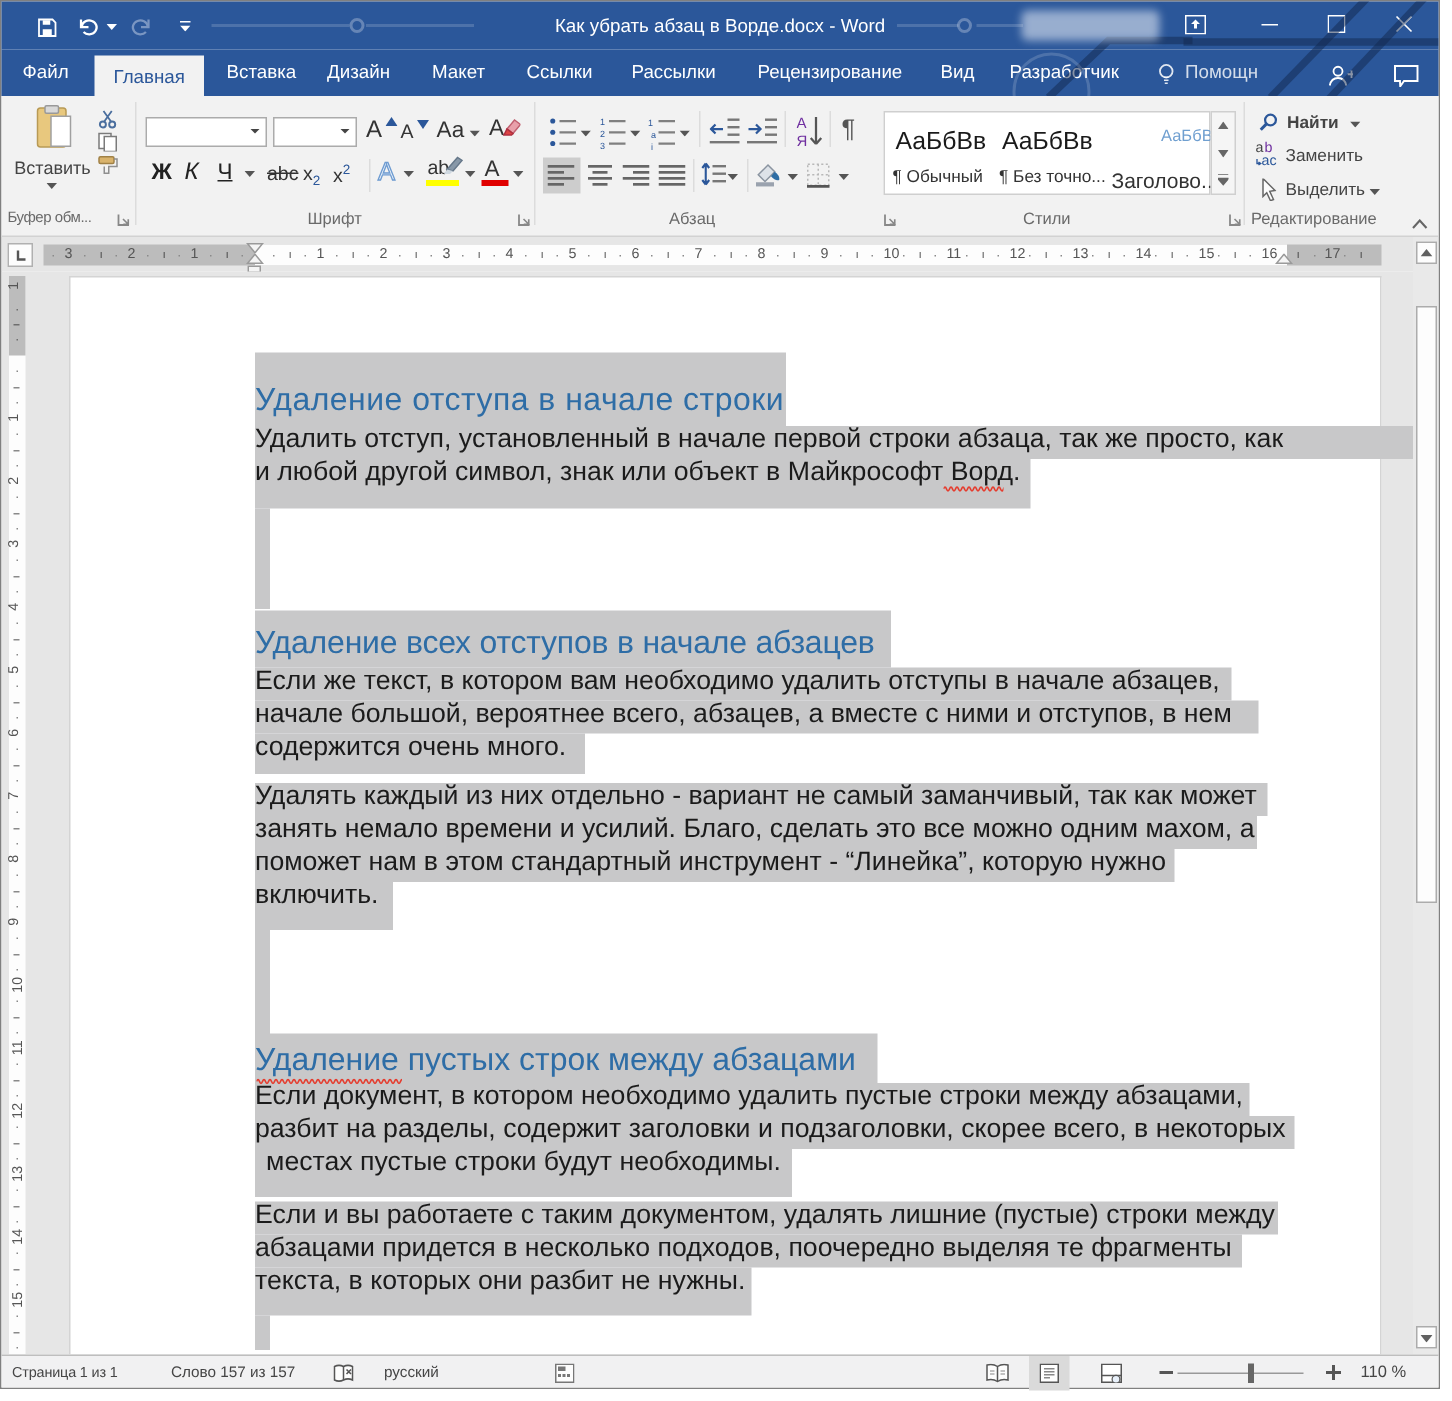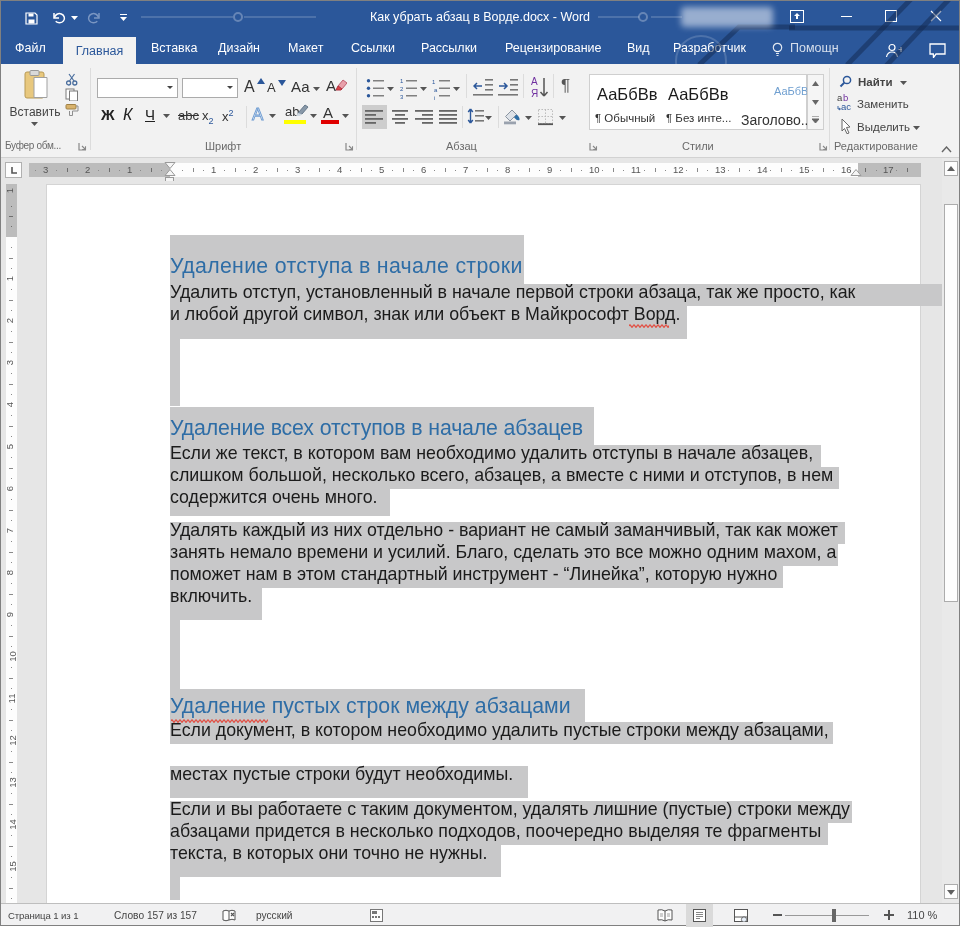--- a/index.html
+++ b/index.html
@@ -319,21 +319,21 @@
       </svg>
       <div class="glabel" style="left:445px;">Абзац</div>
       <svg class="abs" style="left:588px;top:78px;" width="9" height="9" viewBox="0 0 9 9">
         <path d="M1 1 h-0 v7 h7" fill="none" stroke="#888" stroke-width="1.2"></path>
         <path d="M4 4 L7.5 7.5 M7.5 4.2 v3.3 h-3.3" fill="none" stroke="#888" stroke-width="1.1"></path>
       </svg>
       <div class="abs" style="left:588px;top:10px;width:218px;height:56px;background:#fff;border:1px solid #cfcfcf;"></div>
       <div class="abs" style="left:596px;top:21px;font-size:16.5px;color:#1a1a1a;">АаБбВв</div>
       <div class="abs" style="left:594px;top:48px;font-size:11.5px;color:#333;">¶ Обычный</div>
       <div class="abs" style="left:667px;top:21px;font-size:16.5px;color:#1a1a1a;">АаБбВв</div>
-      <div class="abs" style="left:665px;top:48px;font-size:11.5px;color:#333;">¶ Без инте...</div>
+      <div class="abs" style="left:665px;top:48px;font-size:11.5px;color:#333;">¶ Без точно...</div>
       <div class="abs" style="left:741px;top:21px;font-size:11px;color:#6f9fd0;margin-left:32px;">АаБбВı</div>
       <div class="abs" style="left:740px;top:48px;font-size:14px;color:#333;">Заголово...</div>
       <div class="abs" style="left:806px;top:10px;width:17px;height:56px;background:#f5f5f5;border:1px solid #cfcfcf;"></div>
       <svg class="abs" style="left:811px;top:17px;" width="7" height="5" viewBox="0 0 7 5">
         <path d="M0 5 L3.5 0 L7 5 z" fill="#666"></path>
       </svg>
       <svg class="abs" style="left:811px;top:36px;" width="7" height="5" viewBox="0 0 7 5">
         <path d="M0 0 L7 0 L3.5 5 z" fill="#666"></path>
       </svg>
       <svg class="abs" style="left:811px;top:52px;" width="7" height="8" viewBox="0 0 7 8">
@@ -544,32 +544,33 @@
         <div class="vdot" style="top:714px;"></div>
         <div class="vdotd" style="top:42px;"></div>
         <div class="vtickd" style="top:32px;"></div>
         <div class="vdotd" style="top:22px;"></div>
       </div>
     <div class="line hd" style="left:169px;top:54px;width:354px;height:49px;padding-top:21px;"><span style="letter-spacing:0.33px">Удаление отступа в начале строки</span></div>
       <div class="line bl" style="left:169px;top:103px;width:828px;height:22px;">Удалить отступ, установленный в начале первой строки абзаца, так же просто, как</div>
       <div class="line bl" style="left:169px;top:125px;width:517px;height:33px;">и любой другой символ, знак или объект в Майкрософт <span id="sq1">Ворд</span>.</div>
       <div class="line hd" style="left:169px;top:226px;width:424px;height:38px;padding-top:11px;"><span style="letter-spacing:-0.13px">Удаление всех отступов в начале абзацев</span></div>
       <div class="line bl" style="left:169px;top:264px;width:651px;height:22px;">Если же текст, в котором вам необходимо удалить отступы в начале абзацев,</div>
-      <div class="line bl" style="left:169px;top:286px;width:669px;height:22px;">слишком большой, несколько всего, абзацев, а вместе с ними и отступов, в нем</div>
+      <div class="line bl" style="left:169px;top:286px;width:669px;height:22px;">начале большой, вероятнее всего, абзацев, а вместе с ними и отступов, в нем</div>
       <div class="line bl" style="left:169px;top:308px;width:220px;height:27px;">содержится очень много.</div>
       <div class="line bl" style="left:169px;top:341px;width:675px;height:22px;">Удалять каждый из них отдельно - вариант не самый заманчивый, так как может</div>
       <div class="line bl" style="left:169px;top:363px;width:668px;height:22px;">занять немало времени и усилий. Благо, сделать это все можно одним махом, а</div>
       <div class="line bl" style="left:169px;top:385px;width:613px;height:22px;">поможет нам в этом стандартный инструмент - “Линейка”, которую нужно</div>
       <div class="line bl" style="left:169px;top:407px;width:92px;height:32px;">включить.</div>
       <div class="line hd" style="left:169px;top:508px;width:415px;height:33px;padding-top:7px;"><span id="sq2">Удаление</span> пустых строк между абзацами</div>
       <div class="line bl" style="left:169px;top:541px;width:663px;height:22px;">Если документ, в котором необходимо удалить пустые строки между абзацами,</div>
-      <div class="line bl" style="left:169px;top:585px;width:358px;height:32px;">местах пустые строки будут необходимы.</div>
+      <div class="line bl" style="left:169px;top:563px;width:693px;height:22px;">разбит на разделы, содержит заголовки и подзаголовки, скорее всего, в некоторых</div>
+      <div class="line bl" style="left:169px;top:585px;width:358px;height:32px;text-align:center;">местах пустые строки будут необходимы.</div>
       <div class="line bl" style="left:169px;top:620px;width:682px;height:22px;">Если и вы работаете с таким документом, удалять лишние (пустые) строки между</div>
       <div class="line bl" style="left:169px;top:642px;width:658px;height:22px;">абзацами придется в несколько подходов, поочередно выделяя те фрагменты</div>
-      <div class="line bl" style="left:169px;top:664px;width:331px;height:32px;">текста, в которых они точно не нужны.</div>
+      <div class="line bl" style="left:169px;top:664px;width:331px;height:32px;">текста, в которых они разбит не нужны.</div>
       <div class="abs" style="left:169px;top:158px;width:10px;height:67px;background:#c8c8c9;"></div>
       <div class="abs" style="left:169px;top:439px;width:10px;height:70px;background:#c8c8c9;"></div>
       <div class="abs" style="left:169px;top:696px;width:10px;height:23px;background:#c8c8c9;"></div>
       <svg class="abs" style="left:628px;top:141.5px;" width="40" height="5" viewBox="0 0 40 5">
         <path d="M0 3 q1 -2.6 2 0 t2 0 q1 -2.6 2 0 t2 0 q1 -2.6 2 0 t2 0 q1 -2.6 2 0 t2 0 q1 -2.6 2 0 t2 0 q1 -2.6 2 0 t2 0 q1 -2.6 2 0 t2 0 q1 -2.6 2 0 t2 0 q1 -2.6 2 0 t2 0 q1 -2.6 2 0 t2 0 q1 -2.6 2 0 t2 0" fill="none" stroke="#e53c2e" stroke-width="1.1"></path>
       </svg>
       <svg class="abs" style="left:170px;top:536.5px;" width="97" height="5" viewBox="0 0 97 5">
         <path d="M0 3 q1 -2.6 2 0 t2 0 q1 -2.6 2 0 t2 0 q1 -2.6 2 0 t2 0 q1 -2.6 2 0 t2 0 q1 -2.6 2 0 t2 0 q1 -2.6 2 0 t2 0 q1 -2.6 2 0 t2 0 q1 -2.6 2 0 t2 0 q1 -2.6 2 0 t2 0 q1 -2.6 2 0 t2 0 q1 -2.6 2 0 t2 0 q1 -2.6 2 0 t2 0 q1 -2.6 2 0 t2 0 q1 -2.6 2 0 t2 0 q1 -2.6 2 0 t2 0 q1 -2.6 2 0 t2 0 q1 -2.6 2 0 t2 0 q1 -2.6 2 0 t2 0 q1 -2.6 2 0 t2 0 q1 -2.6 2 0 t2 0 q1 -2.6 2 0 t2 0 q1 -2.6 2 0 t2 0 q1 -2.6 2 0 t2 0 q1 -2.6 2 0 t2 0 q1 -2.6 2 0 t2 0" fill="none" stroke="#e53c2e" stroke-width="1.1"></path>
       </svg>
   </div>

